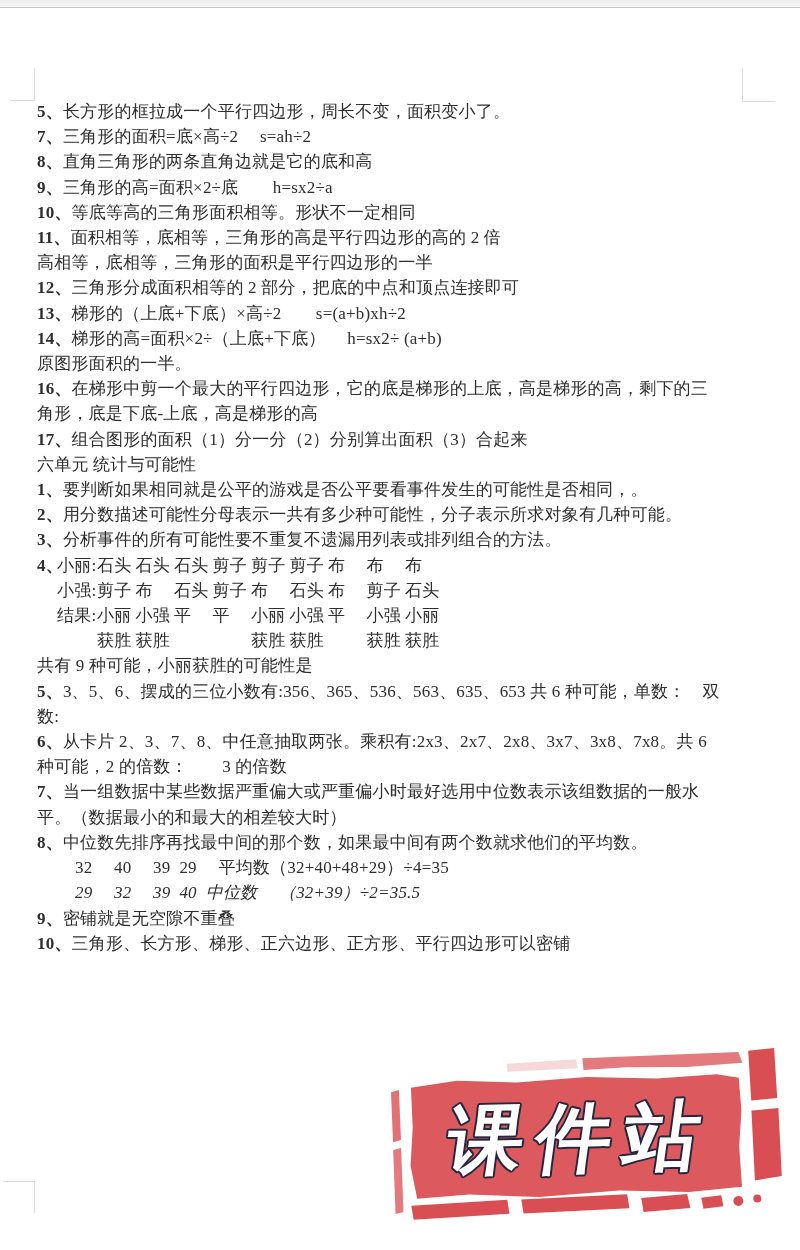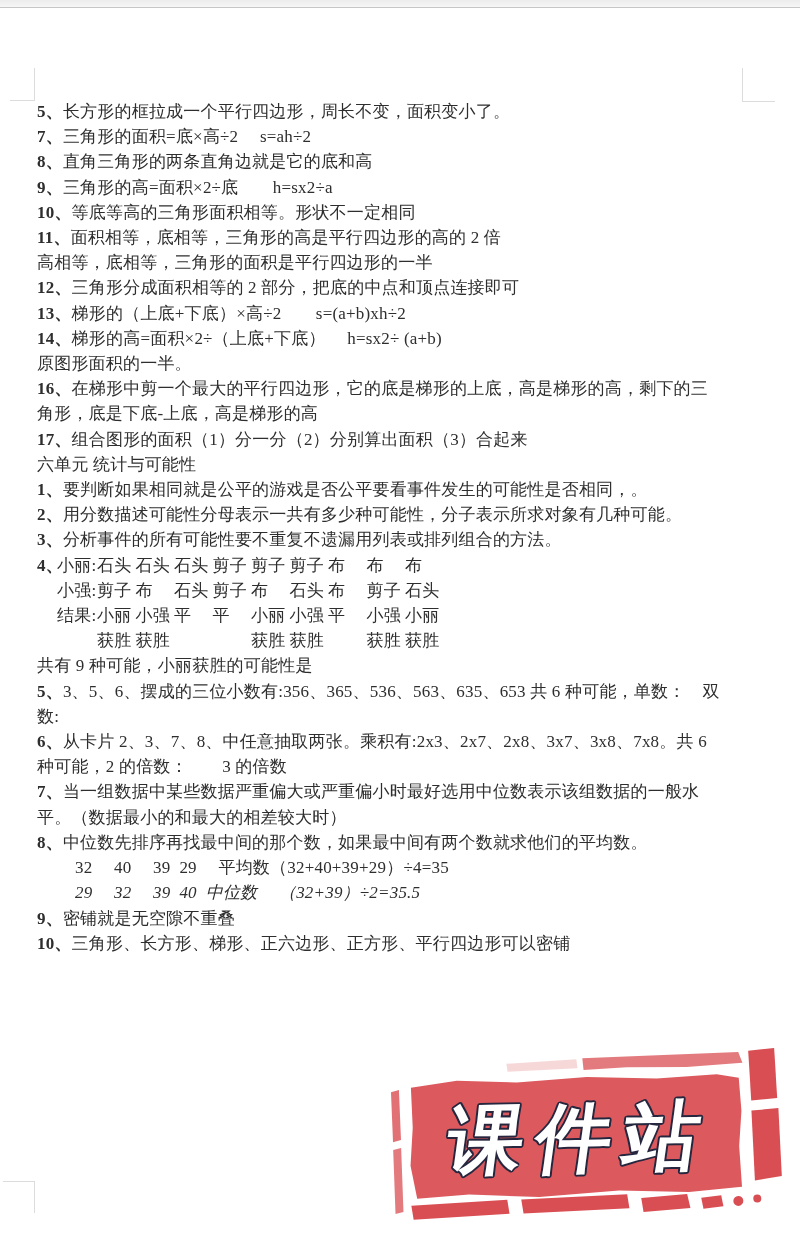--- a/index.html
+++ b/index.html
@@ -127,21 +127,21 @@
       <span class="g-cell">获胜</span>
     </div>
     <div class="ln"><span>共有 9 种可能，小丽获胜的可能性是</span></div>
     <div class="ln"><span class="num">5、</span><span>3、5、6、摆成的三位小数有:356、365、536、563、635、653 共 6 种可能，单数：　双</span></div>
     <div class="ln"><span>数:</span></div>
     <div class="ln"><span class="num">6、</span><span>从卡片 2、3、7、8、中任意抽取两张。乘积有:2x3、2x7、2x8、3x7、3x8、7x8。共 6</span></div>
     <div class="ln"><span>种可能，2 的倍数：　　3 的倍数</span></div>
     <div class="ln"><span class="num">7、</span><span>当一组数据中某些数据严重偏大或严重偏小时最好选用中位数表示该组数据的一般水</span></div>
     <div class="ln"><span>平。（数据最小的和最大的相差较大时）</span></div>
     <div class="ln"><span class="num">8、</span><span>中位数先排序再找最中间的那个数，如果最中间有两个数就求他们的平均数。</span></div>
-    <div class="ln" style="padding-left: 38px;"><span>32　 40　 39  29　 平均数（32+40+39+29）÷4=35</span></div>
+    <div class="ln" style="padding-left: 38px;"><span>32　 40　 39  29　 平均数（32+40+48+29）÷4=35</span></div>
     <div class="ln" style="padding-left: 38px; font-style: italic;"><span>29　 32　 39  40  中位数　 （32+39）÷2=35.5</span></div>
     <div class="ln"><span class="num">9、</span><span>密铺就是无空隙不重叠</span></div>
     <div class="ln"><span class="num">10、</span><span>三角形、长方形、梯形、正六边形、正方形、平行四边形可以密铺</span></div>
   </div>
 
 <div id="stamp">
   <svg viewBox="0 0 404 190" xmlns="http://www.w3.org/2000/svg">
 
     <path d="M196,14 L352,11 356,22 300,25 240,24 197,26 Z" fill="#d94e53" opacity="0.75"></path>
     <path d="M120,18 L190,15 191,24 121,26 Z" fill="#d94e53" opacity="0.22"></path>

